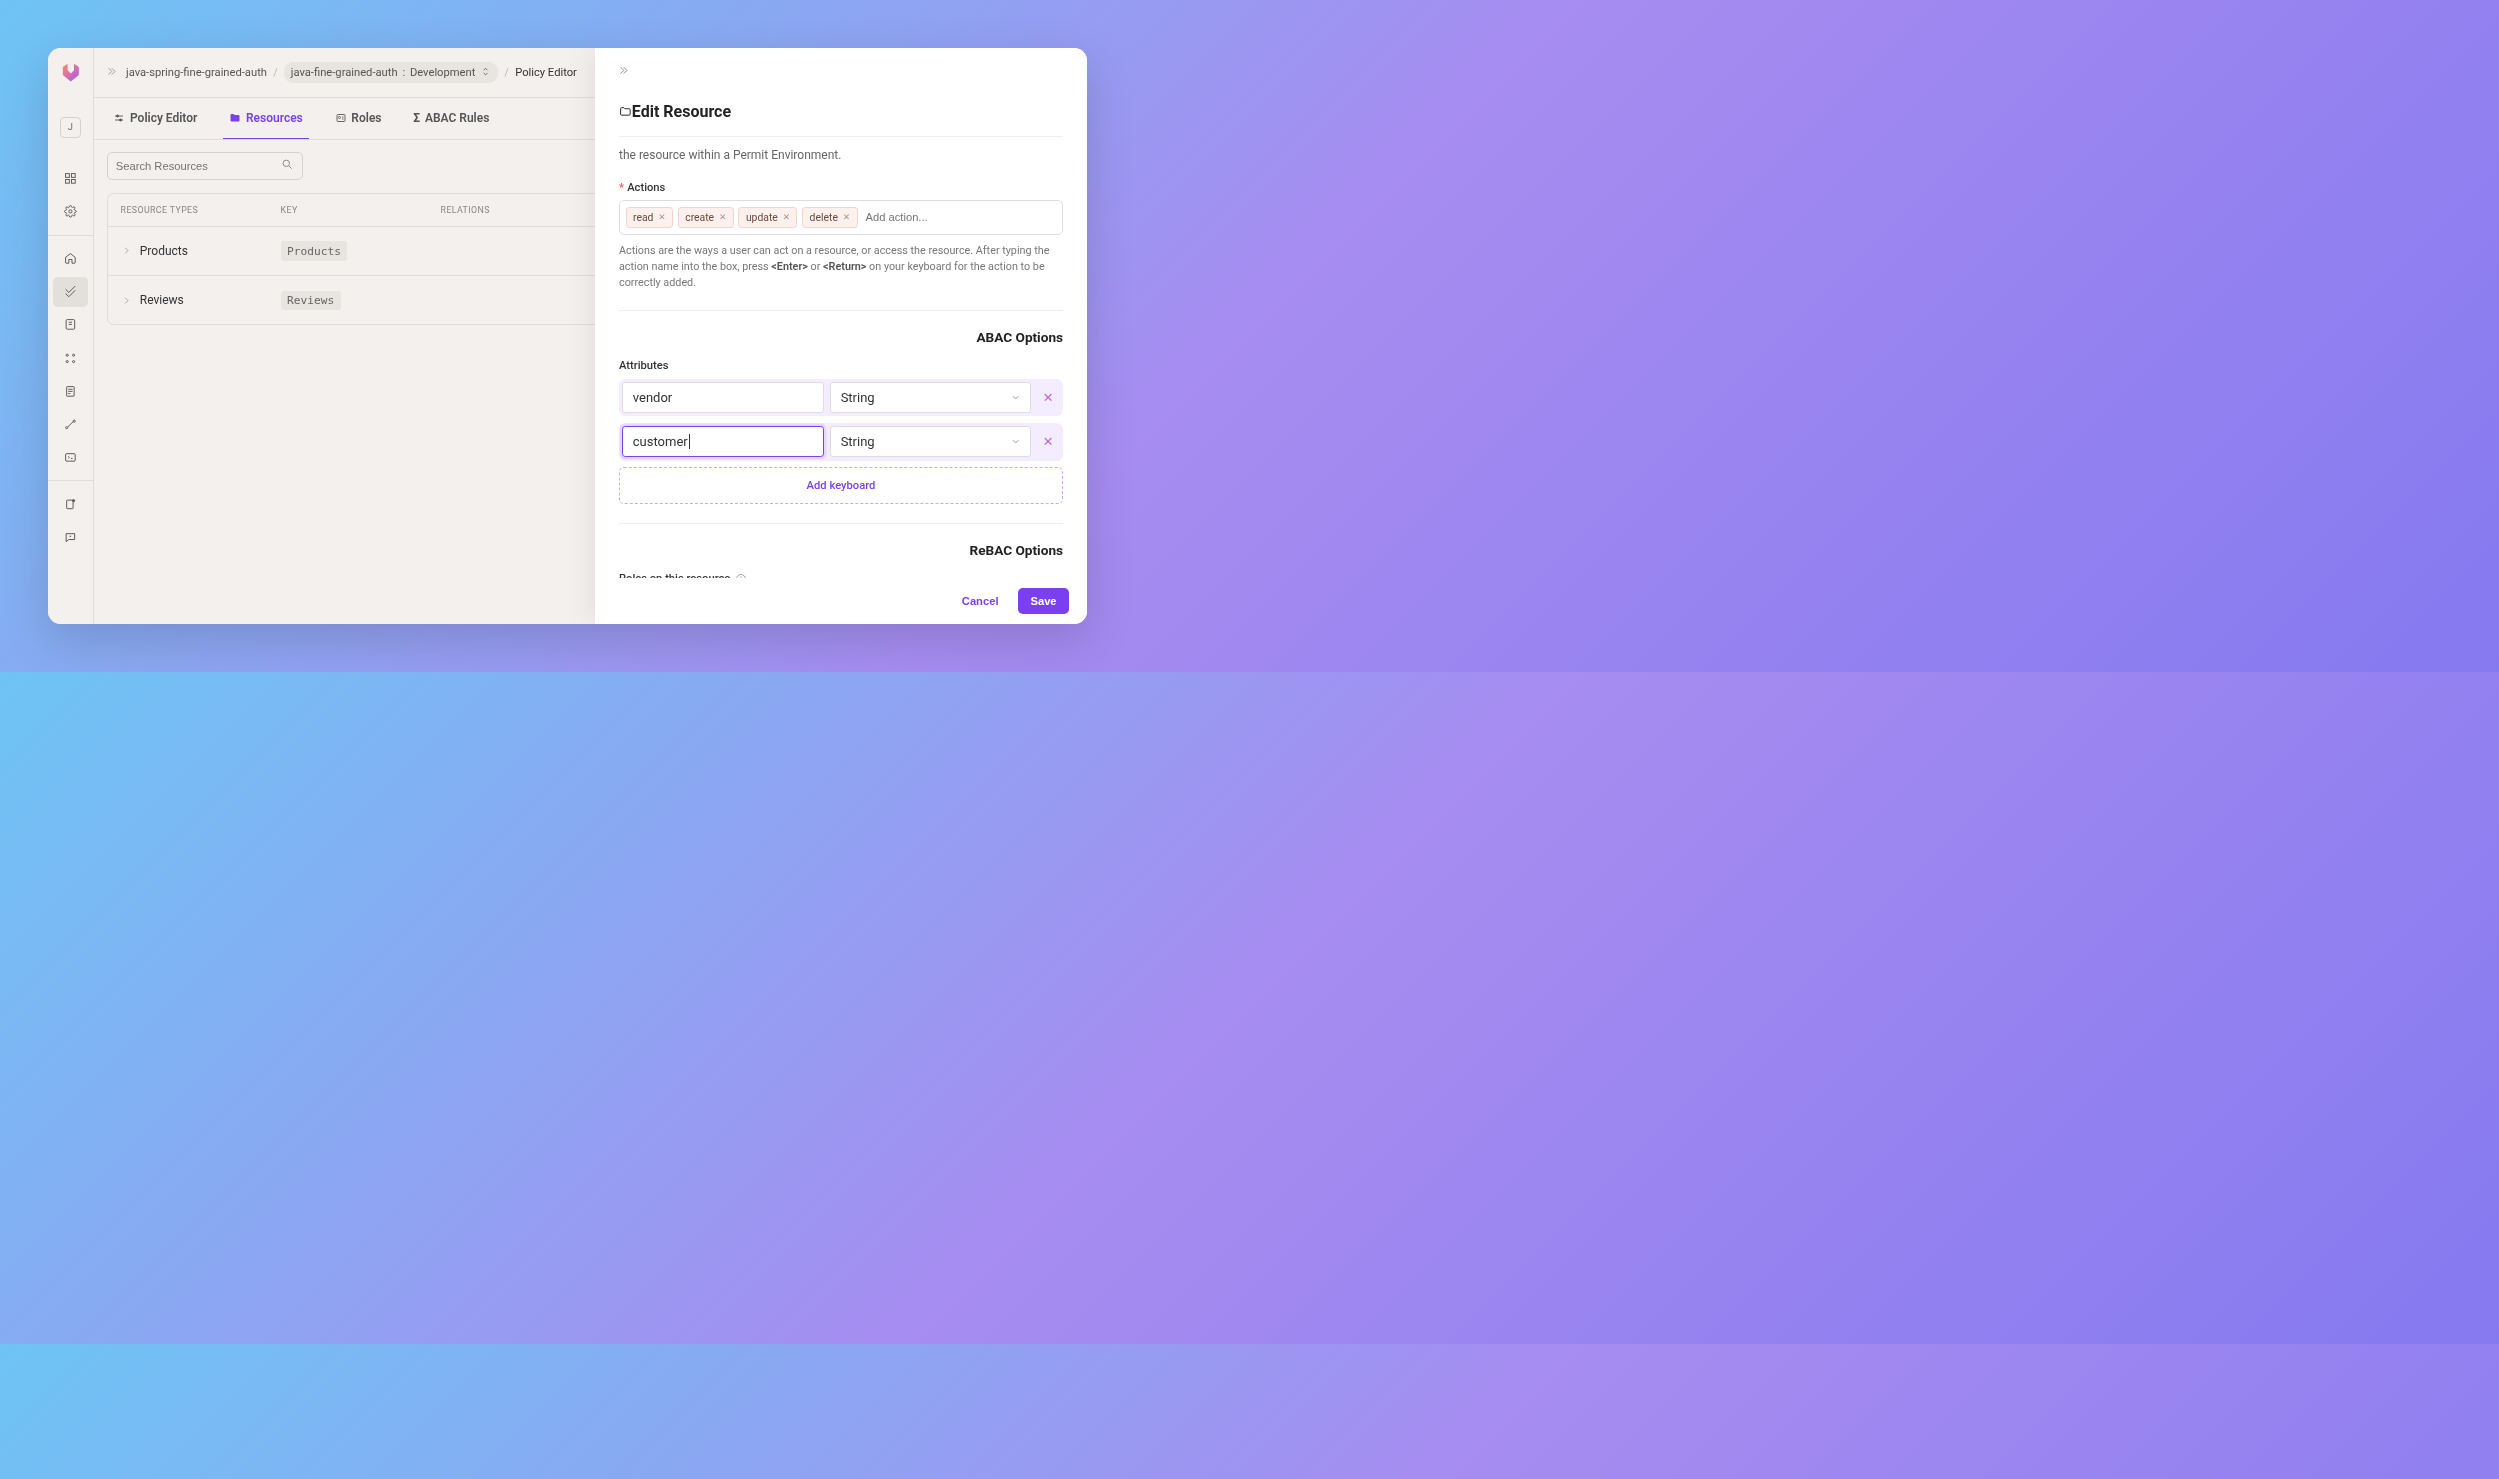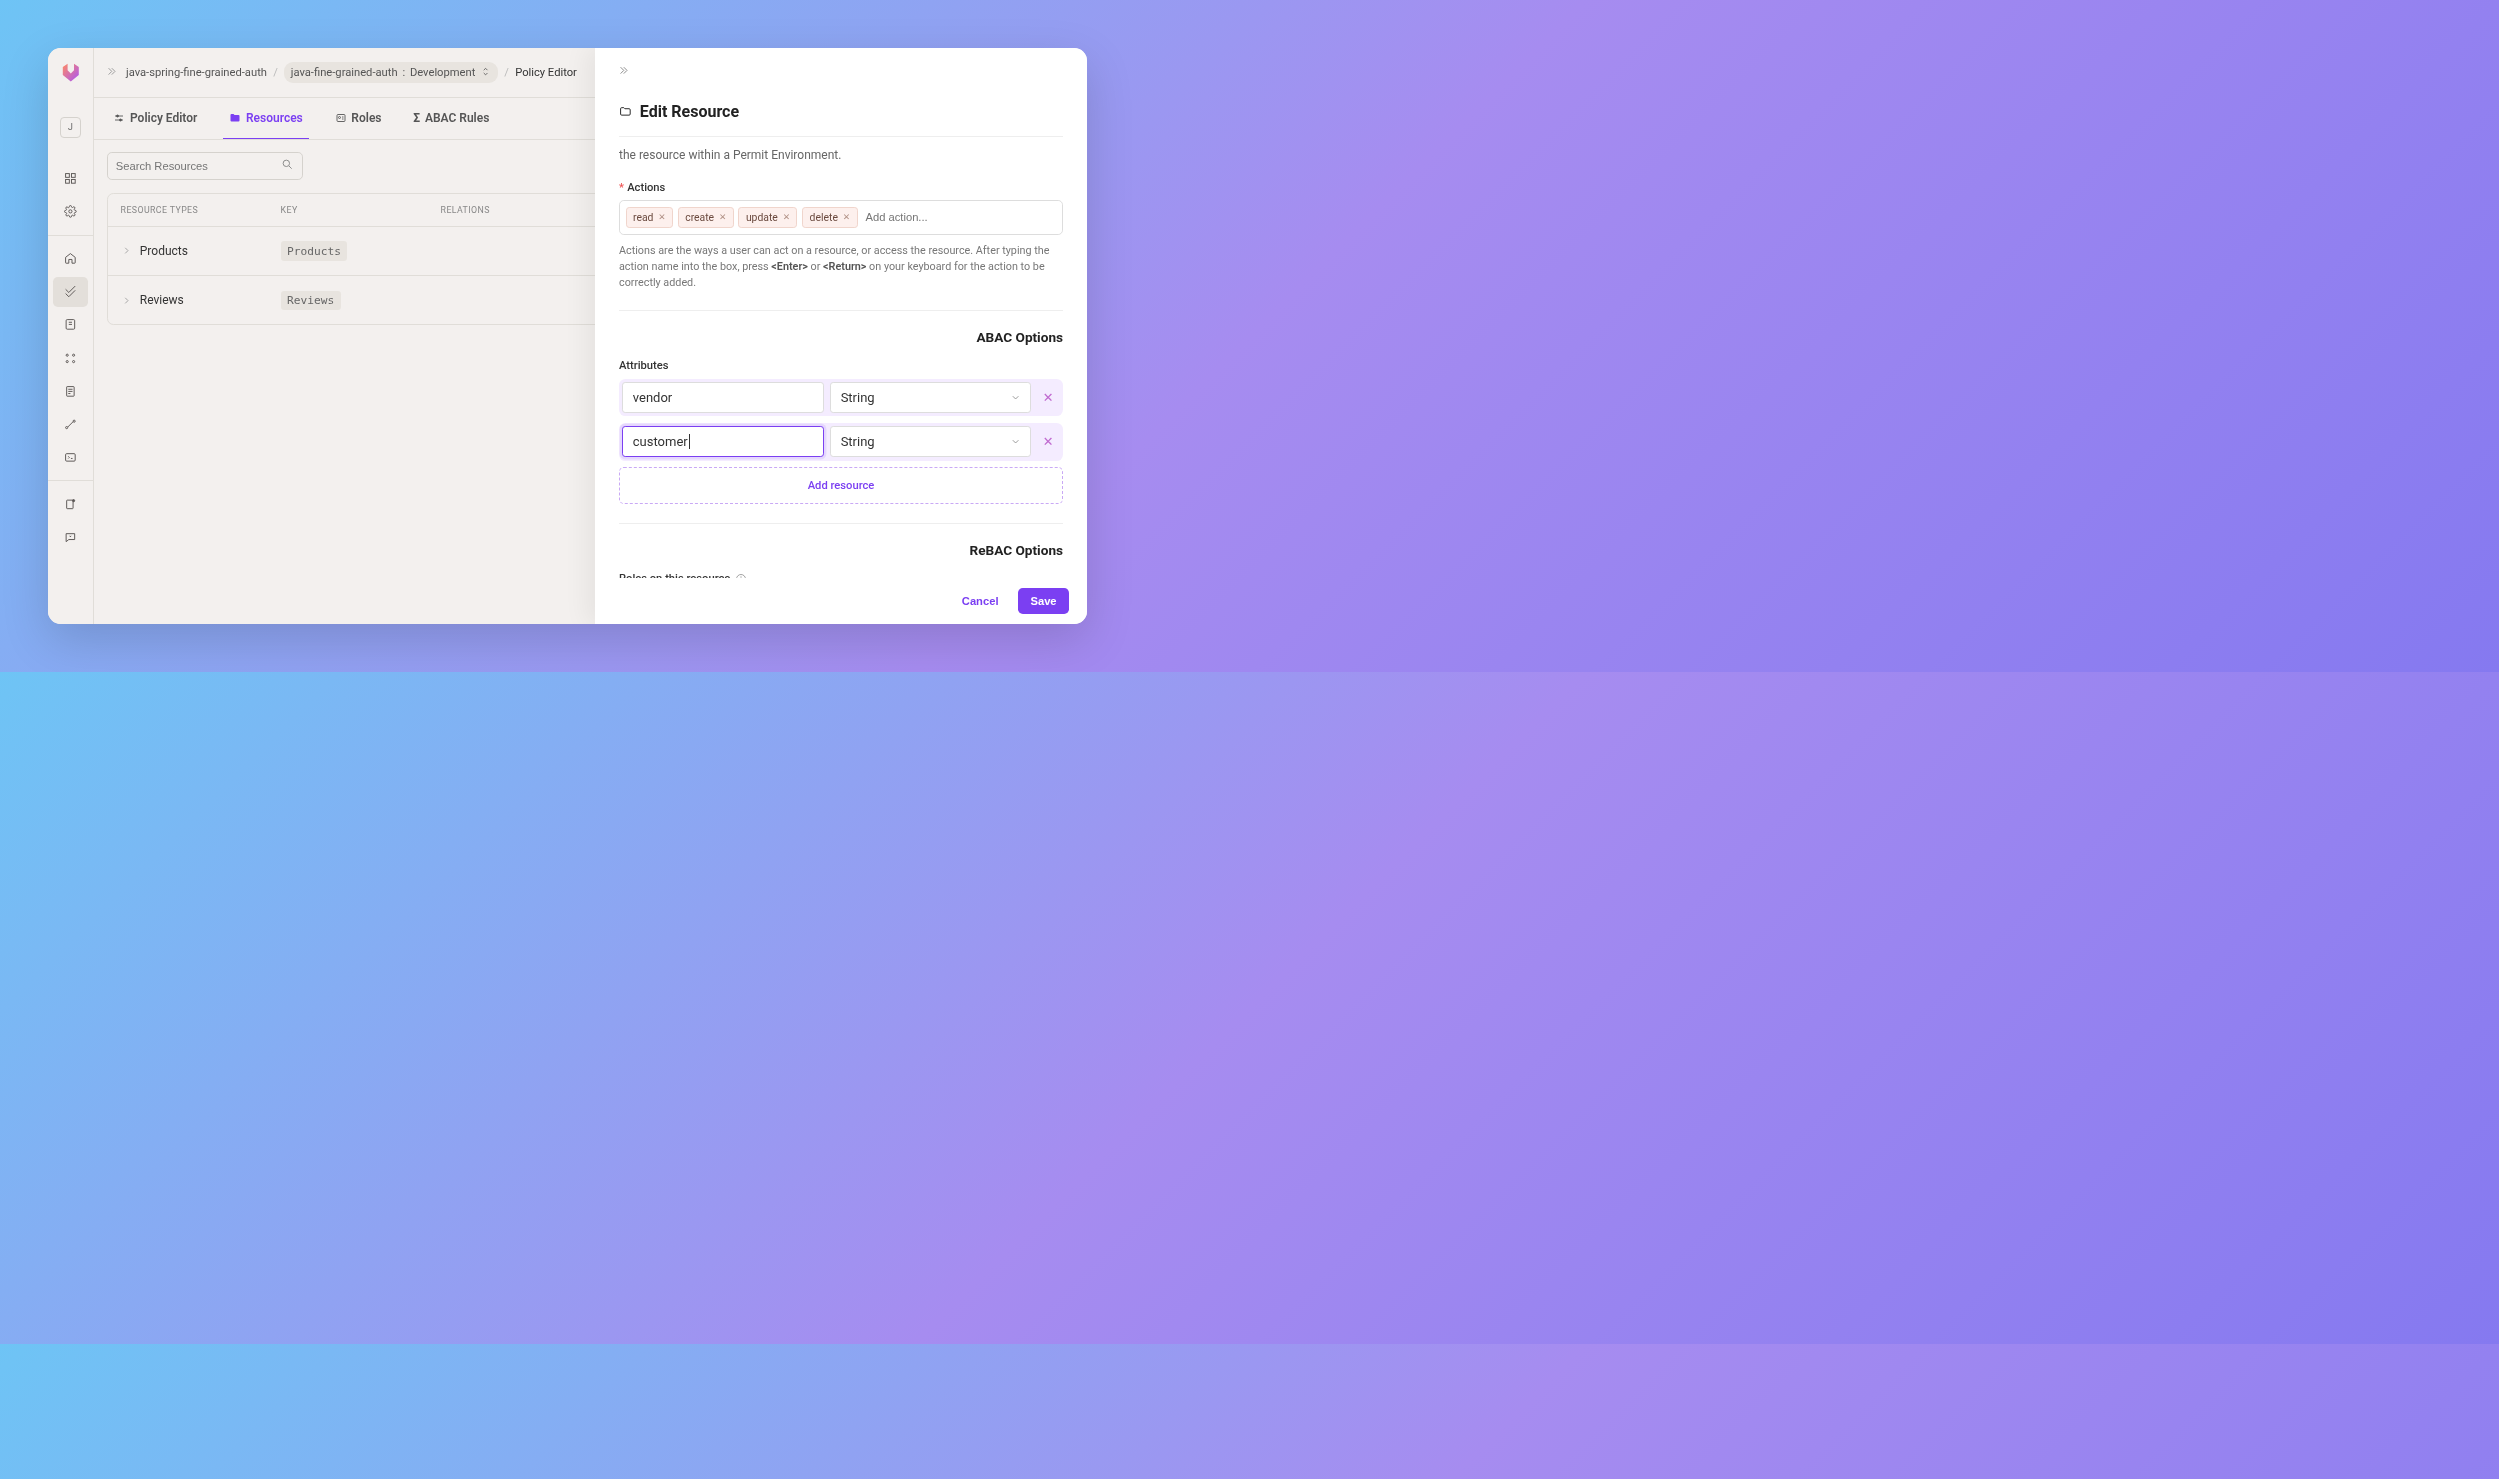--- a/index.html
+++ b/index.html
@@ -195,21 +195,21 @@
       width: 492px;
       height: 100%;
       background: #fff;
       display: flex;
       flex-direction: column;
       box-shadow: -8px 0 24px rgba(0,0,0,0.06);
     }
     .drawer-top { padding: 16px 24px 0; }
     .drawer-collapse { color: #888; cursor: pointer; margin-bottom: 22.4px; display: inline-block; }
     .drawer-title {
-      display: flex; align-items: center; gap: 8px;
+      display: flex; align-items: center; gap: 0;
       font-size: 16px; font-weight: 700; color: #222;
       padding-bottom: 14.4px; border-bottom: 0.8px solid #eee;
     }
     .drawer-body {
       flex: 1;
       overflow: auto;
       padding: 11.2px 24px 16px;
     }
     .drawer-subtitle { font-size: 12px; color: #666; margin-bottom: 19px; }
     .field-label {
@@ -587,21 +587,21 @@
         <div class="attr-name focused"><span>customer</span><span style="border-right:0.8px solid #333;margin-left:0.8px"></span></div>
         <div class="attr-type">
           <span>String</span>
           <svg class="i" viewBox="0 0 24 24" style="width:11.2px;height:11.2px;color:#888">
               <polyline points="6 9 12 15 18 9"></polyline>
             </svg>
         </div>
         <span class="attr-remove">✕</span>
       </div>
 
-      <div class="add-attr">Add resource</div>
+      <div class="add-attr">Add keyboard</div>
 
       <hr class="hr">
 
       <div class="section-h">ReBAC Options</div>
       <div class="roles-label">
         <span>Roles on this resource</span>
         <svg class="i" viewBox="0 0 24 24" style="width:12px;height:12px;color:#999">
             <circle cx="12" cy="12" r="9"></circle>
             <line x1="12" y1="11" x2="12" y2="16"></line>
             <circle cx="12" cy="8" r="0.5" fill="currentColor"></circle>

